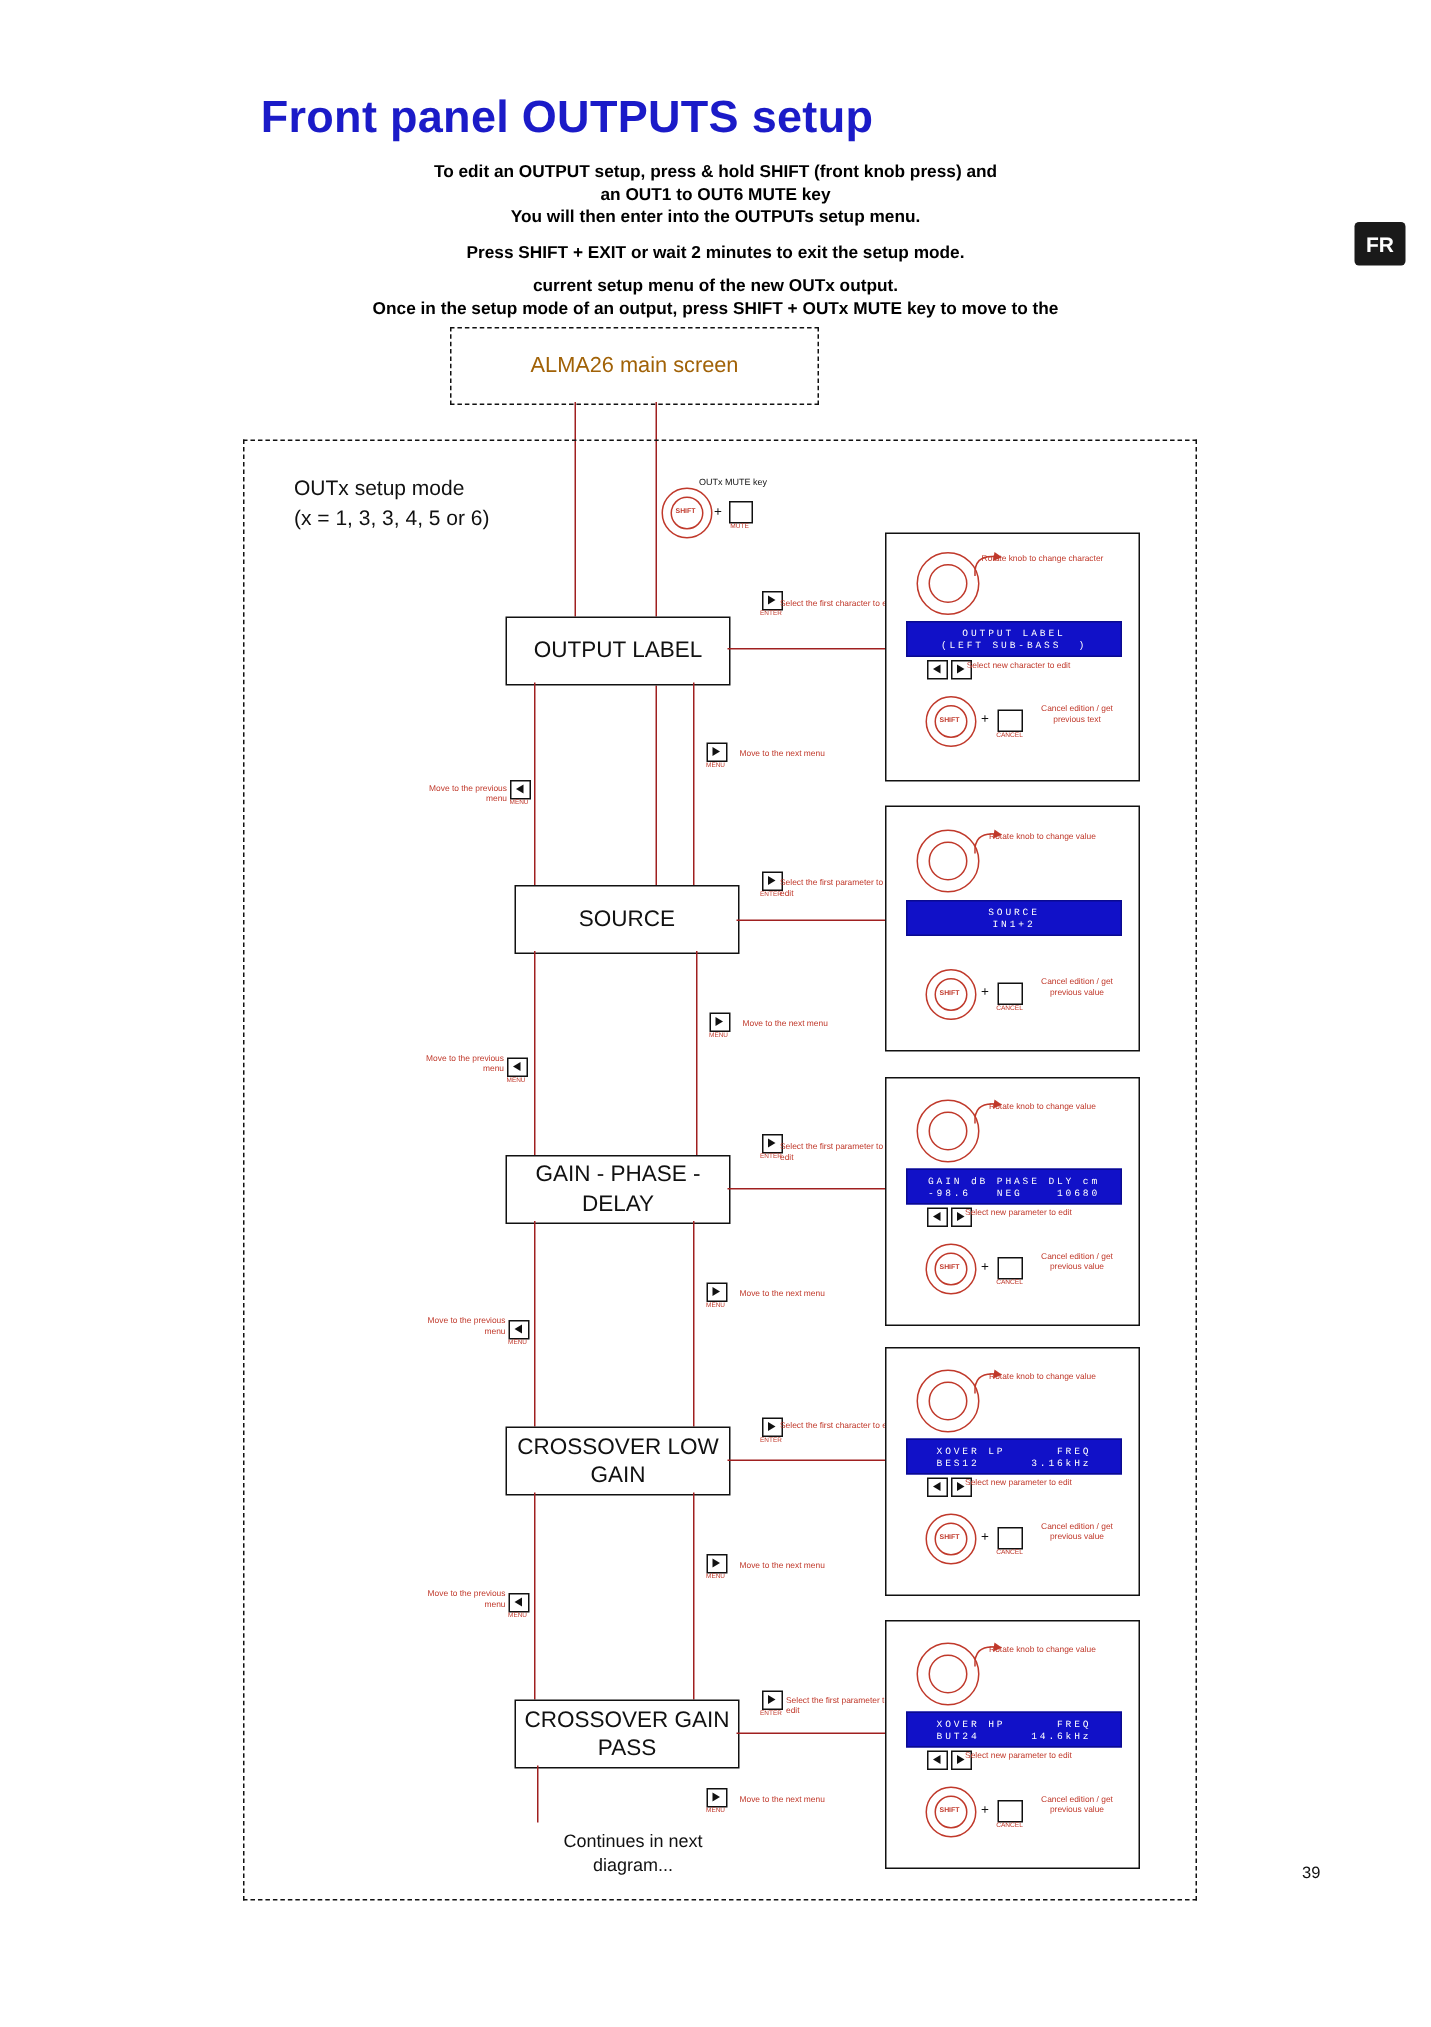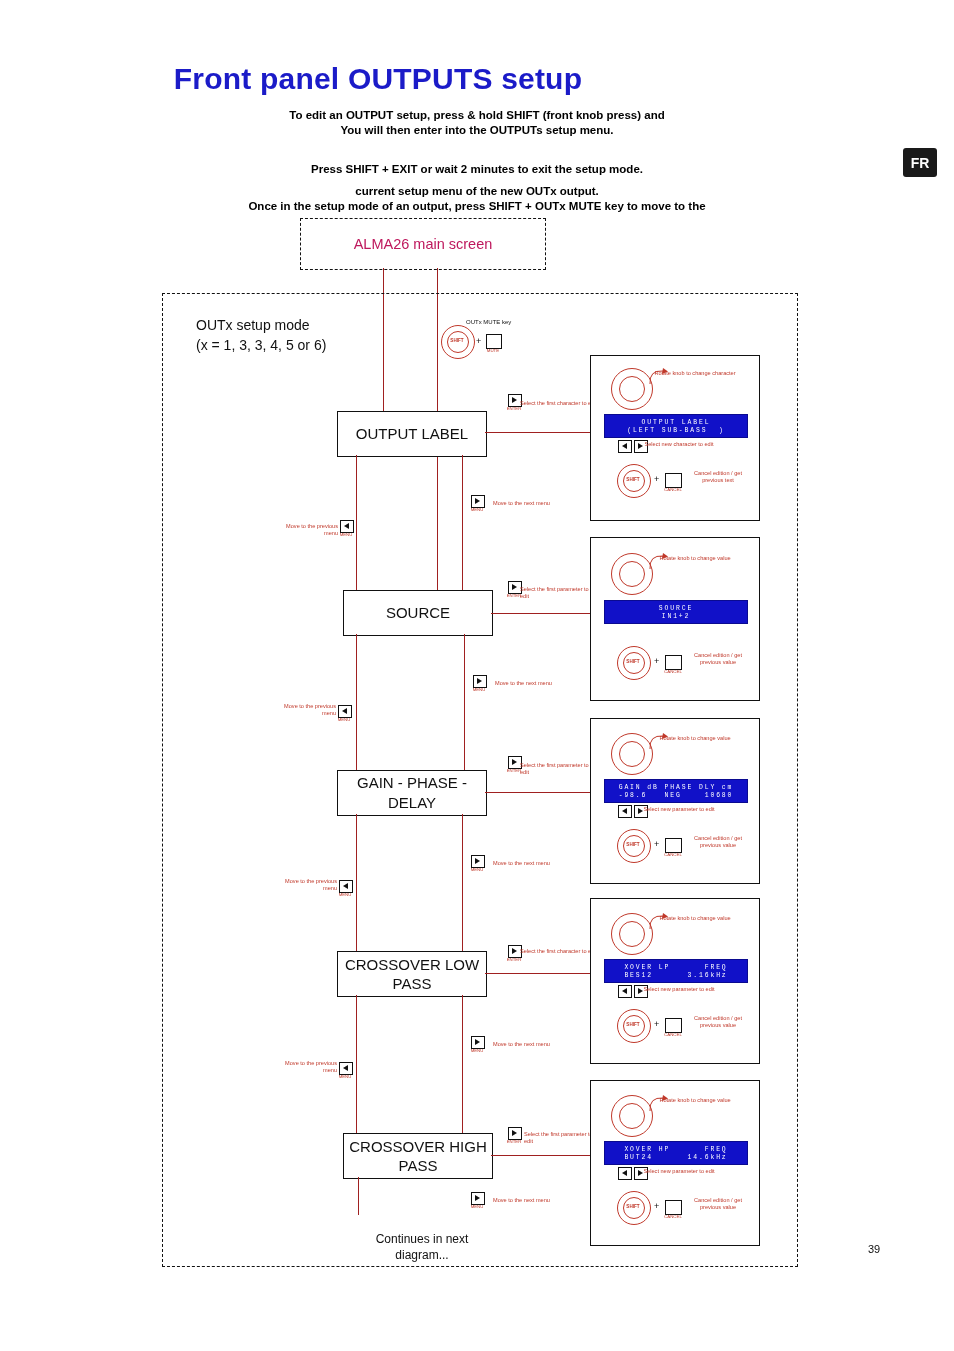--- a/index.html
+++ b/index.html
@@ -12,21 +12,21 @@
   .sub{position:absolute;width:620px;left:167px;text-align:center;font-weight:bold;font-size:11.5px;line-height:15px;}
   .sub1{top:108px;}
   .sub2{top:162px;}
 
   .fr-badge{position:absolute;left:903px;top:148px;width:34px;height:29px;background:#1a1a1a;border-radius:3px;
             color:#fff;font-weight:bold;font-size:14px;display:flex;align-items:center;justify-content:center;}
 
   
   .dashbox{position:absolute;border:1px dashed #111;background:#fff;}
   .mainscreen{left:300px;top:218px;width:244px;height:50px;display:flex;align-items:center;justify-content:center;
-              font-size:14.5px;color:#be185d;}
+              font-size:14.5px;color:#a16207;}
   .outerdash{left:162px;top:293px;width:634px;height:972px;border:1px dashed #111;position:absolute;background:transparent;}
 
   .solidbox{position:absolute;border:1px solid #111;background:#fff;display:flex;align-items:center;justify-content:center;
             text-align:center;font-size:15px;color:#111;line-height:20px;}
 
   .modelabel{position:absolute;left:196px;top:315px;width:230px;font-size:14px;line-height:20px;color:#111;}
 
   
   .panel{position:absolute;border:1px solid #111;background:#fff;}
 
@@ -56,31 +56,32 @@
 
   
   .navpair{position:absolute;display:flex;gap:2px;}
   .navpair .arrbox{position:relative;}
 
   
   .ln{position:absolute;background:#a02020;}
 
   .pageno{position:absolute;left:868px;top:1243px;font-size:11px;color:#111;}
 
-  .continues{position:absolute;left:352px;top:1219px;width:140px;text-align:center;font-size:12px;line-height:16px;color:#111;margin-top:12px;}
+  .continues{position:absolute;left:352px;top:1219px;width:140px;text-align:center;font-size:12px;line-height:16px;color:#111;}
 </style>
 </head>
 <body>
 
 <div class="page">
 
   <div class="title">Front panel OUTPUTS setup</div>
 
   <div class="sub sub1">
     <div>To edit an OUTPUT setup, press &amp; hold SHIFT (front knob press) and</div>
+    <div>an OUT1 to OUT6 MUTE key</div>
     <div>You will then enter into the OUTPUTs setup menu.</div>
   </div>
   <div class="sub sub2">
     <div>Press SHIFT + EXIT or wait 2 minutes to exit the setup mode.</div>
     <div style="height:7px"></div>
     <div>current setup menu of the new OUTx output.</div>
     <div>Once in the setup mode of an output, press SHIFT + OUTx MUTE key to move to the</div>
   </div>
 
   <div class="fr-badge">FR</div>
@@ -243,21 +244,21 @@
     <div class="knob" style="left:26px;top:110px;width:32px;height:32px;"></div>
     <div class="knobinner" style="left:32px;top:116px;width:20px;height:20px;"></div>
     <div class="knoblabel" style="left:26px;top:123px;width:32px;">SHIFT</div>
     <div class="plus" style="left:63px;top:120px;">+</div>
     <div class="sqbtn" style="left:74px;top:119px;width:15px;height:13px;"></div>
     <div class="sqlabel" style="left:66px;top:133px;width:32px;">CANCEL</div>
     <div class="note" style="left:94px;top:116px;width:66px;">Cancel edition / get previous value</div>
   </div>
 
   <div class="solidbox" style="left:337px;top:951px;width:148px;height:44px;">
-    <span style="display:block;line-height:19px;">CROSSOVER LOW PASS</span>
+    <span style="display:block;line-height:19px;">CROSSOVER LOW GAIN</span>
   </div>
   <div class="arrbox" style="left:508px;top:945px;"></div>
   <div class="arrlabel" style="left:500px;top:957px;width:28px;">ENTER</div>
   <div class="note" style="left:520px;top:948px;width:78px;text-align:left;">Select the first character to edit</div>
   <div class="ln" style="left:485px;top:973px;width:105px;height:1.2px;"></div>
 
   <div class="arrbox" style="left:471px;top:1036px;"></div>
   <div class="arrlabel" style="left:463px;top:1048px;width:28px;">MENU</div>
   <div class="note" style="left:493px;top:1041px;width:60px;text-align:left;">Move to the next menu</div>
 
@@ -292,21 +293,21 @@
     <div class="knob" style="left:26px;top:110px;width:32px;height:32px;"></div>
     <div class="knobinner" style="left:32px;top:116px;width:20px;height:20px;"></div>
     <div class="knoblabel" style="left:26px;top:123px;width:32px;">SHIFT</div>
     <div class="plus" style="left:63px;top:120px;">+</div>
     <div class="sqbtn" style="left:74px;top:119px;width:15px;height:13px;"></div>
     <div class="sqlabel" style="left:66px;top:133px;width:32px;">CANCEL</div>
     <div class="note" style="left:94px;top:116px;width:66px;">Cancel edition / get previous value</div>
   </div>
 
   <div class="solidbox" style="left:343px;top:1133px;width:148px;height:44px;">
-    <span style="display:block;line-height:19px;">CROSSOVER HIGH PASS</span>
+    <span style="display:block;line-height:19px;">CROSSOVER GAIN PASS</span>
   </div>
   <div class="arrbox" style="left:508px;top:1127px;"></div>
   <div class="arrlabel" style="left:500px;top:1139px;width:28px;">ENTER</div>
   <div class="note" style="left:524px;top:1131px;width:78px;text-align:left;">Select the first parameter to edit</div>
   <div class="ln" style="left:491px;top:1155px;width:99px;height:1.2px;"></div>
 
   <div class="arrbox" style="left:471px;top:1192px;"></div>
   <div class="arrlabel" style="left:463px;top:1204px;width:28px;">MENU</div>
   <div class="note" style="left:493px;top:1197px;width:60px;text-align:left;">Move to the next menu</div>
 

